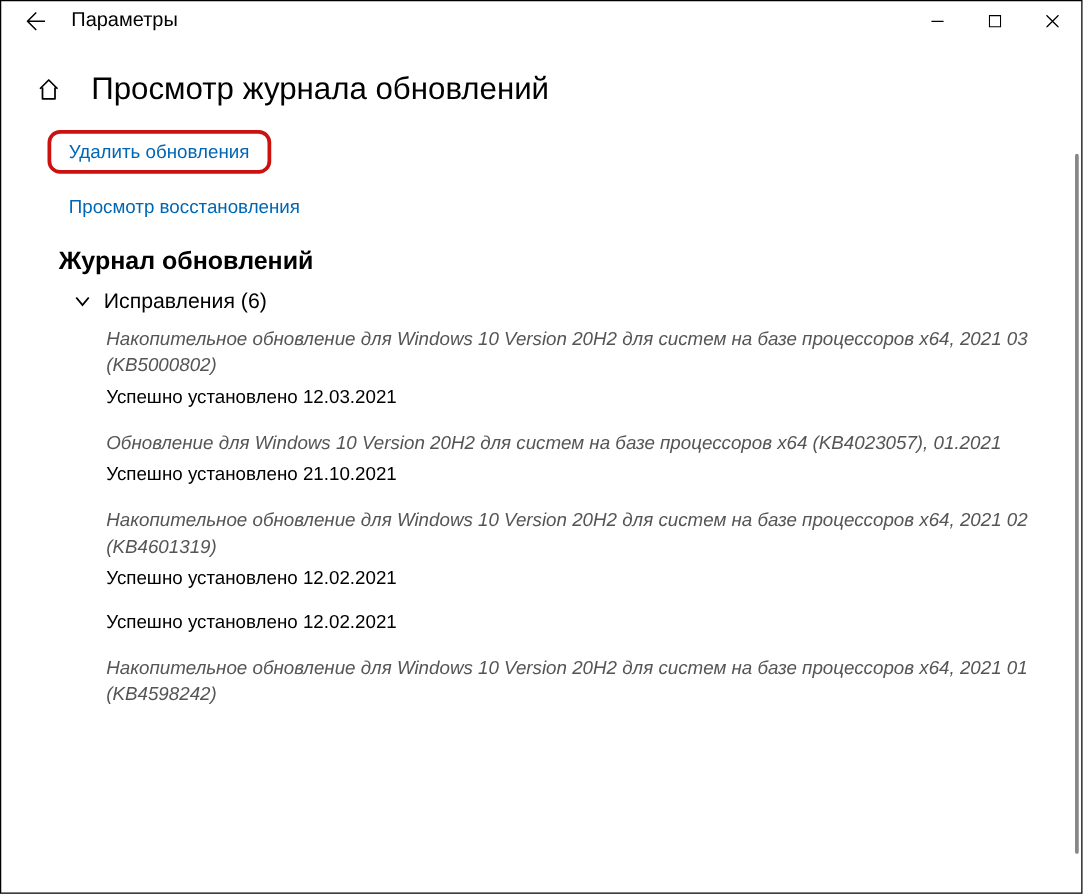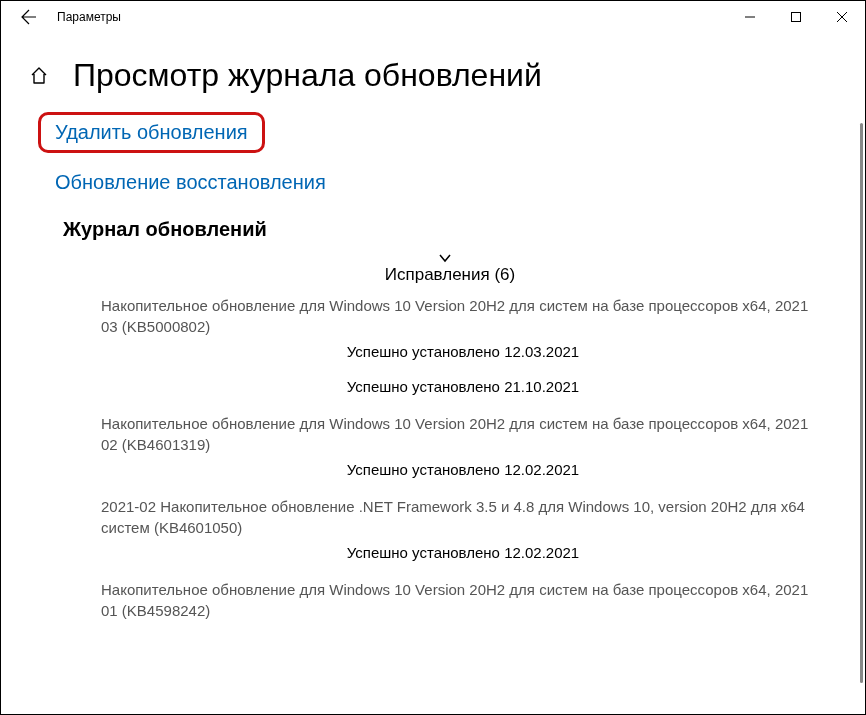--- a/index.html
+++ b/index.html
@@ -1,41 +1,41 @@
 <!DOCTYPE html>
 <html><head>
   <meta charset="utf-8">
   <style>
     * { margin: 0; padding: 0; box-sizing: border-box; font-family: "Segoe UI", Tahoma, sans-serif; }
     body { background: #fff; width: 866px; height: 715px; overflow: hidden; border: 1px solid #000; }
     .titlebar { display: flex; align-items: center; height: 32px; padding: 0 0 0 8px; }
     .back-btn { width: 40px; height: 32px; display: flex; align-items: center; justify-content: center; cursor: pointer; }
     .back-btn svg { width: 16px; height: 16px; }
-    .title { font-size: 12px; color: #000; margin-left: 8px; flex: 1; }
+    .title { font-size: 16px; color: #000; margin-left: 8px; flex: 1; }
     .sysbtns { display: flex; }
     .sysbtn { width: 46px; height: 32px; display: flex; align-items: center; justify-content: center; cursor: pointer; }
     .sysbtn svg { width: 10px; height: 10px; }
     .content-wrap { display: flex; height: calc(100% - 32px); }
     .content { flex: 1; padding: 24px 0 0 0; overflow-y: auto; position: relative; }
     .header-row { display: flex; align-items: center; padding: 0 0 0 28px; margin-bottom: 18px; }
     .home-icon { width: 20px; height: 20px; margin-right: 24px; cursor: pointer; }
-    .page-title { font-size: 32px; font-weight: 400; color: #000; }
+    .page-title { font-size: 25px; font-weight: 400; color: #000; }
     .links { padding-left: 54px; }
-    .link { color: #0066b4; font-size: 20px; cursor: pointer; display: inline-block; }
+    .link { color: #0066b4; font-size: 15px; cursor: pointer; display: inline-block; }
     .link.highlighted { border: 3px solid #c11; border-radius: 10px; padding: 6px 14px; margin-left: -17px; margin-bottom: 12px; }
     .link.plain { margin-top: 6px; margin-bottom: 24px; display: block; }
-    .section { padding-left: 34px; padding-right: 40px; margin-left: 28px; }
+    .section { padding-left: 46px; padding-right: 40px; }
     .section-title { font-size: 20px; font-weight: 600; color: #000; margin-bottom: 10px; }
-    .group-header { display: flex; align-items: center; cursor: pointer; margin: 4px 0 10px 12px; flex-direction: column; }
+    .group-header { display: flex; align-items: center; cursor: pointer; margin: 4px 0 10px 12px; }
     .chev { width: 14px; height: 14px; margin-right: 10px; }
     .group-title { font-size: 17px; color: #000; }
     .updates { padding-left: 38px; }
     .update { margin-bottom: 18px; }
-    .update-title { font-size: 15px; color: #555; line-height: 1.4; margin-bottom: 6px; }
-    .update-status { font-size: 15px; color: #000; text-align: center; }
+    .update-title { font-size: 15px; color: #555; line-height: 1.4; margin-bottom: 6px; font-style: italic; }
+    .update-status { font-size: 15px; color: #000; }
     .scrollbar { position: absolute; right: 2px; top: 90px; width: 3px; height: 560px; background: #888; border-radius: 2px; }
   </style>
 </head>
 <body>
 
 <div class="titlebar">
   <div class="back-btn">
     <svg viewBox="0 0 16 16">
         <path d="M8 1 L1 8 L8 15 M1 8 H15" stroke="#000" stroke-width="1.2" fill="none"></path>
       </svg>
@@ -65,47 +65,47 @@
 
     <div class="header-row">
       <svg class="home-icon" viewBox="0 0 20 20">
         <path d="M3 9 L10 2 L17 9 M5 8 V17 H15 V8" stroke="#000" stroke-width="1.4" fill="none" stroke-linejoin="round"></path>
       </svg>
       <div class="page-title">Просмотр журнала обновлений</div>
     </div>
 
     <div class="links">
       <span class="link highlighted">Удалить обновления</span>
-      <span class="link plain">Обновление восстановления</span>
+      <span class="link plain">Просмотр восстановления</span>
     </div>
 
     <div class="section">
       <div class="section-title">Журнал обновлений</div>
 
       <div class="group-header">
         <svg class="chev" viewBox="0 0 14 14">
           <path d="M2 4 L7 10 L12 4" stroke="#000" stroke-width="1.5" fill="none"></path>
         </svg>
         <span class="group-title">Исправления (6)</span>
       </div>
 
       <div class="updates">
         <div class="update">
           <div class="update-title">Накопительное обновление для Windows 10 Version 20H2 для систем на базе процессоров x64, 2021 03 (KB5000802)</div>
           <div class="update-status">Успешно установлено 12.03.2021</div>
         </div>
         <div class="update">
+          <div class="update-title">Обновление для Windows 10 Version 20H2 для систем на базе процессоров x64 (KB4023057), 01.2021</div>
           <div class="update-status">Успешно установлено 21.10.2021</div>
         </div>
         <div class="update">
           <div class="update-title">Накопительное обновление для Windows 10 Version 20H2 для систем на базе процессоров x64, 2021 02 (KB4601319)</div>
           <div class="update-status">Успешно установлено 12.02.2021</div>
         </div>
         <div class="update">
-          <div class="update-title">2021-02 Накопительное обновление .NET Framework 3.5 и 4.8 для Windows 10, version 20H2 для x64 систем (KB4601050)</div>
           <div class="update-status">Успешно установлено 12.02.2021</div>
         </div>
         <div class="update">
           <div class="update-title">Накопительное обновление для Windows 10 Version 20H2 для систем на базе процессоров x64, 2021 01 (KB4598242)</div>
         </div>
       </div>
     </div>
 
     <div class="scrollbar"></div>
   </div>

